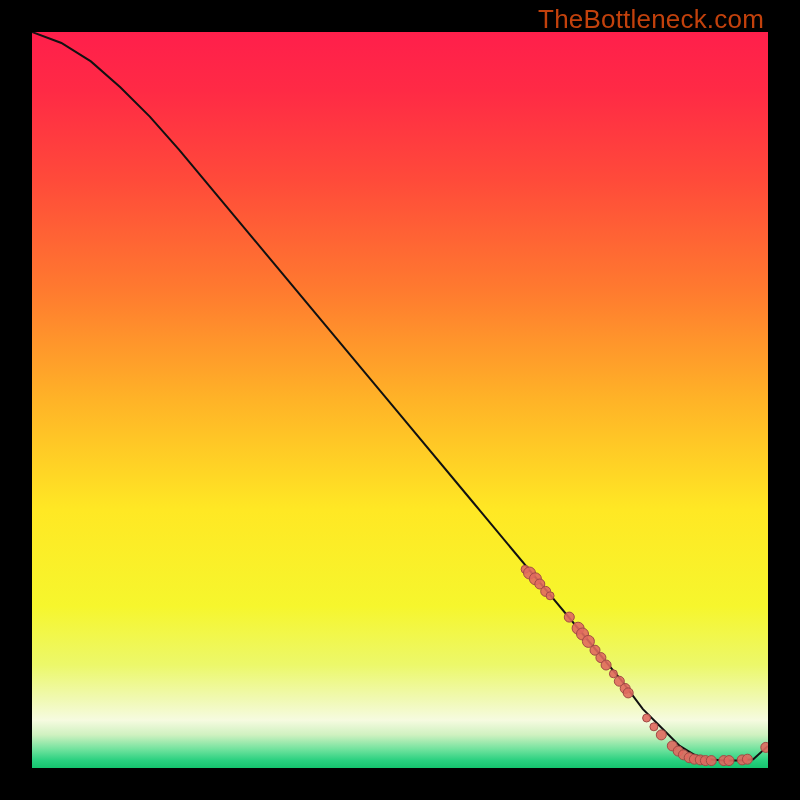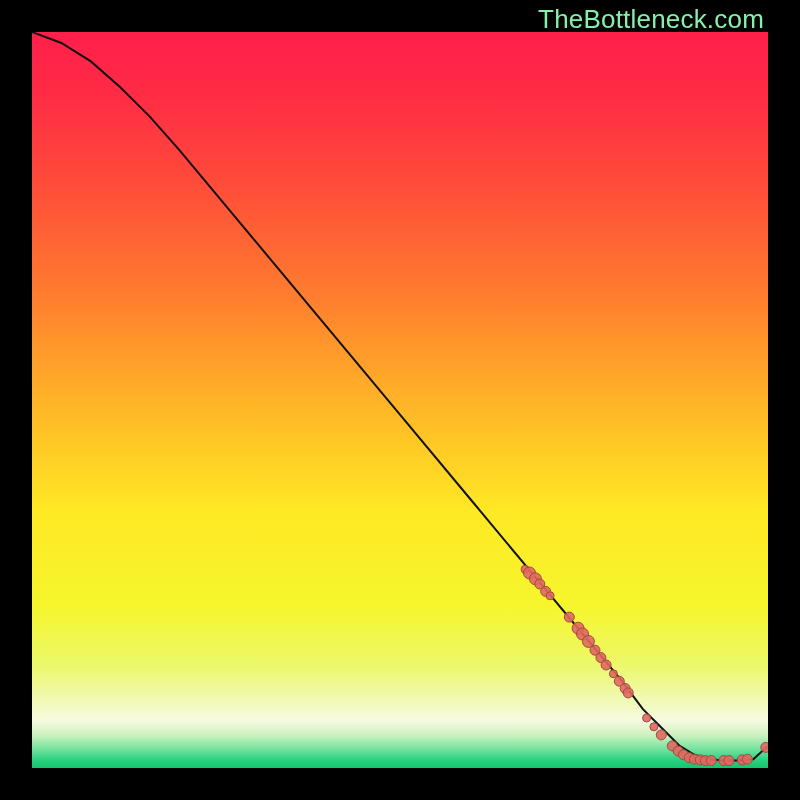--- a/index.html
+++ b/index.html
@@ -35,21 +35,21 @@
     left: 0; top: 0;
     width: 100%;
     height: 100%;
   }
   .watermark {
     position: absolute;
     top: 4px;
     right: 36px;
     font-size: 26px;
     font-weight: 500;
-    color: #86efac;
+    color: #c2410c;
     letter-spacing: 0.2px;
   }
 </style>
 </head>
 <body>
 
 <div class="stage">
 
   <div class="watermark">TheBottleneck.com</div>
 

